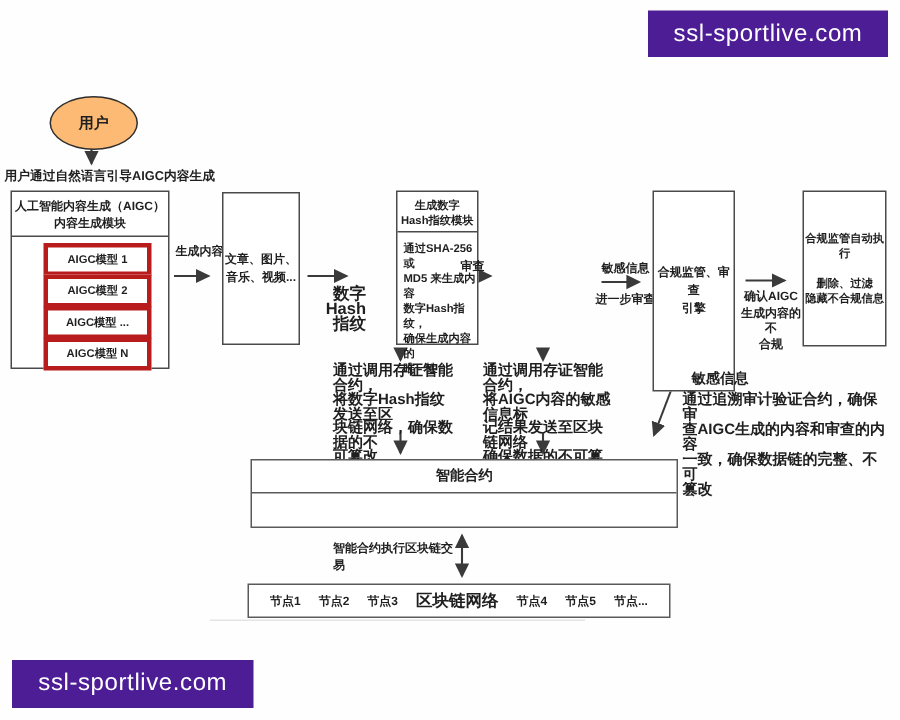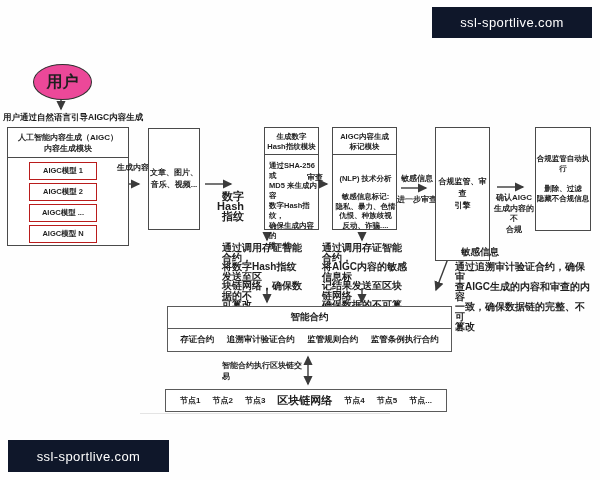--- a/index.html
+++ b/index.html
@@ -5,24 +5,24 @@
   html,body{margin:0;padding:0;background:#ffffff;}
   .stage{
     position:relative;width:600px;height:480px;overflow:hidden;
     background:#fefefe;color:#1f1f1f;
     font-family:"Liberation Sans","DejaVu Sans",sans-serif;
   }
   .arrows{position:absolute;left:0;top:0;width:600px;height:480px;pointer-events:none;}
   .box{position:absolute;border:1px solid #4a4a4a;background:#ffffff;box-sizing:border-box;}
   .lbl{position:absolute;font-weight:bold;white-space:pre-line;color:#1f1f1f;}
   .center{display:flex;align-items:center;justify-content:center;text-align:center;}
-  .wm{position:absolute;background:#0f172a;color:#ffffff;display:flex;align-items:center;justify-content:center;font-size:13px;letter-spacing:.4px;}
-  .ellipse{position:absolute;border:1.5px solid #2f2f2f;border-radius:50%;background:#ec4899;display:flex;align-items:center;justify-content:center;font-weight:bold;font-size:16px;}
+  .wm{position:absolute;background:#4c1d95;color:#ffffff;display:flex;align-items:center;justify-content:center;font-size:16px;letter-spacing:.4px;}
+  .ellipse{position:absolute;border:1.5px solid #2f2f2f;border-radius:50%;background:#fdba74;display:flex;align-items:center;justify-content:center;font-weight:bold;font-size:10px;}
   .hdr{border-bottom:1px solid #4a4a4a;font-weight:bold;text-align:center;white-space:pre-line;box-sizing:border-box;}
-  .model{position:absolute;border:1px solid #b91c1c;display:flex;align-items:center;justify-content:center;font-weight:bold;font-size:7.5px;background:#fff;}
+  .model{position:absolute;border:3px solid #b91c1c;display:flex;align-items:center;justify-content:center;font-weight:bold;font-size:7.5px;background:#fff;}
   .note{position:absolute;font-weight:bold;font-size:10px;line-height:9.5px;white-space:pre-line;}
   .faint{position:absolute;background:#e4e4e4;height:1px;}
 </style>
 </head>
 <body>
 
 <div class="stage">
 
   <svg class="arrows" width="600" height="480" viewBox="0 0 600 480">
     <defs>
@@ -45,21 +45,21 @@
       <line x1="457" y1="235" x2="436" y2="290" marker-start="url(#ah)" marker-end="url(#ah)"></line>
     </g>
   </svg>
 
   <div class="wm" style="left:432px;top:7px;width:160px;height:31px;">ssl-sportlive.com</div>
   <div class="wm" style="left:8px;top:440px;width:161px;height:32px;">ssl-sportlive.com</div>
 
   <div class="ellipse" style="left:33px;top:64px;width:57px;height:34px;">用户</div>
   <div class="lbl" style="left:3px;top:112px;font-size:8.5px;">用户通过自然语言引导AIGC内容生成</div>
 
-  <div class="box" style="left:7px;top:127px;width:122px;height:119px;">
+  <div class="box" style="left:7px;top:127px;width:106px;height:119px;">
     <div class="hdr" style="height:30px;font-size:8px;line-height:11px;padding-top:4px;">人工智能内容生成（AIGC）
 内容生成模块</div>
     <div class="model" style="left:21px;top:34px;width:66px;height:16px;">AIGC模型 1</div>
     <div class="model" style="left:21px;top:55px;width:66px;height:16px;">AIGC模型 2</div>
     <div class="model" style="left:21px;top:97px;width:66px;height:16px;">AIGC模型 N</div>
     <div class="model" style="left:21px;top:76px;width:66px;height:16px;">AIGC模型 ...</div>
   </div>
 
   <div class="lbl" style="left:112px;top:162px;width:42px;font-size:8px;text-align:center;">生成内容</div>
 
@@ -74,29 +74,20 @@
 Hash指纹模块</div>
     <div class="lbl" style="left:4px;top:33px;right:1px;font-size:7.5px;line-height:10px;">通过SHA-256或
 MD5 来生成内容
 数字Hash指纹，
 确保生成内容的
 唯一性</div>
   </div>
 
   <div class="lbl" style="left:299px;top:172px;width:32px;font-size:8px;text-align:center;">审查</div>
 
-  <div class="box" style="left:332px;top:127px;width:65px;height:103px;">
-    <div class="hdr" style="height:27px;font-size:7.5px;line-height:10px;padding-top:4px;">AIGC内容生成
-标记模块</div>
-    <div class="lbl" style="left:0;top:46px;width:65px;font-size:7.5px;text-align:center;">(NLP) 技术分析</div>
-    <div class="lbl" style="left:0;top:64px;width:65px;font-size:7.5px;line-height:9.5px;text-align:center;">敏感信息标记:
-隐私、暴力、色情
-仇恨、种族歧视
-反动、诈骗....</div>
-  </div>
 
   <div class="lbl" style="left:399px;top:173px;width:36px;font-size:8px;text-align:center;">敏感信息</div>
   <div class="lbl" style="left:396px;top:194px;width:42px;font-size:8px;text-align:center;">进一步审查</div>
 
   <div class="box center" style="left:435px;top:127px;width:55px;height:134px;font-weight:bold;font-size:8px;line-height:12px;white-space:pre-line;">合规监管、审查
 引擎</div>
 
   <div class="lbl" style="left:492px;top:193px;width:44px;font-size:8px;line-height:10.5px;text-align:center;">确认AIGC
 生成内容的不
 合规</div>
@@ -116,26 +107,20 @@
 确保数据的不可篡改</div>
 
   <div class="lbl" style="left:461px;top:246px;font-size:9.5px;">敏感信息</div>
   <div class="note" style="left:455px;top:262px;width:136px;line-height:10px;">通过追溯审计验证合约，确保审
 查AIGC生成的内容和审查的内容
 一致，确保数据链的完整、不可
 篡改</div>
 
   <div class="box" style="left:167px;top:306px;width:285px;height:46px;border-color:#5a5a5a;">
     <div class="hdr center" style="height:22px;font-size:9.5px;border-color:#5a5a5a;">智能合约</div>
-    <div style="height:22px;display:flex;justify-content:space-around;align-items:center;font-weight:bold;font-size:8.5px;padding:0 6px;">
-      <span>存证合约</span>
-      <span>追溯审计验证合约</span>
-      <span>监管规则合约</span>
-      <span>监管条例执行合约</span>
-    </div>
   </div>
 
   <div class="lbl" style="left:222px;top:360px;width:82px;font-size:8px;">智能合约执行区块链交易</div>
 
   <div class="box" style="left:165px;top:389px;width:282px;height:23px;border-color:#5a5a5a;display:flex;justify-content:space-around;align-items:center;font-weight:bold;font-size:8px;padding:0 8px;">
     <span>节点1</span>
     <span>节点2</span>
     <span>节点3</span>
     <span style="font-size:11px;">区块链网络</span>
     <span>节点4</span>

